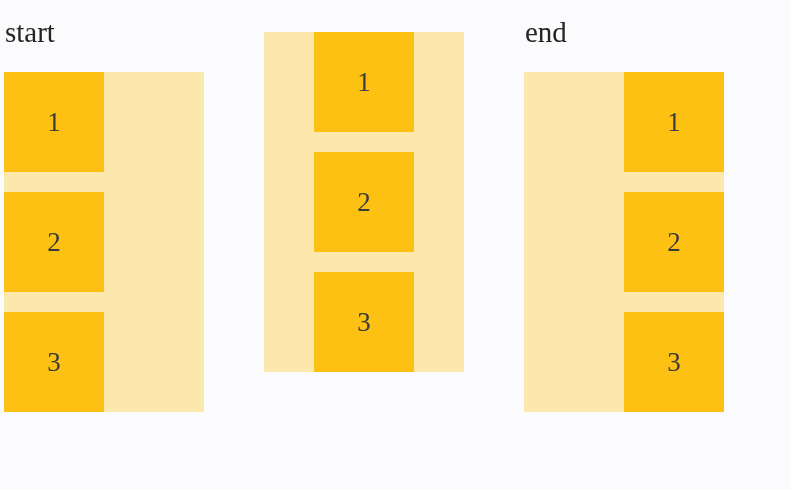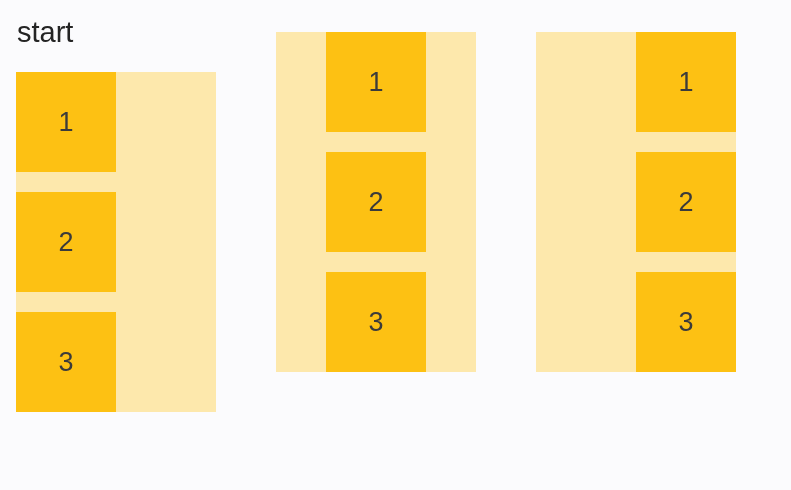--- a/index.html
+++ b/index.html
@@ -9,21 +9,22 @@
   body {
     width: 791px;
     height: 490px;
     background: #FBFBFD;
     font-family: "Liberation Sans", "DejaVu Sans", sans-serif;
     overflow: hidden;
   }
   .demos {
     display: flex;
     gap: 60px;
-    padding: 12px 0 0 16px;
+    padding: 12px 0 0 4px;
+    font-family: Liberation Serif, serif;
   }
   .demo-group {
     width: 200px;
     flex: 0 0 auto;
   }
   .demo-label {
     margin: 0;
     padding-left: 1px;
     font-size: 29px;
     font-weight: 400;
@@ -69,20 +70,21 @@
 
   <section class="demo-group">
     <div class="demo-track align-center">
       <div class="demo-item">1</div>
       <div class="demo-item">2</div>
       <div class="demo-item">3</div>
     </div>
   </section>
 
   <section class="demo-group">
+    <h2 class="demo-label">end</h2>
     <div class="demo-track align-end">
       <div class="demo-item">1</div>
       <div class="demo-item">2</div>
       <div class="demo-item">3</div>
     </div>
   </section>
 
 </div>
 
 </body></html>

